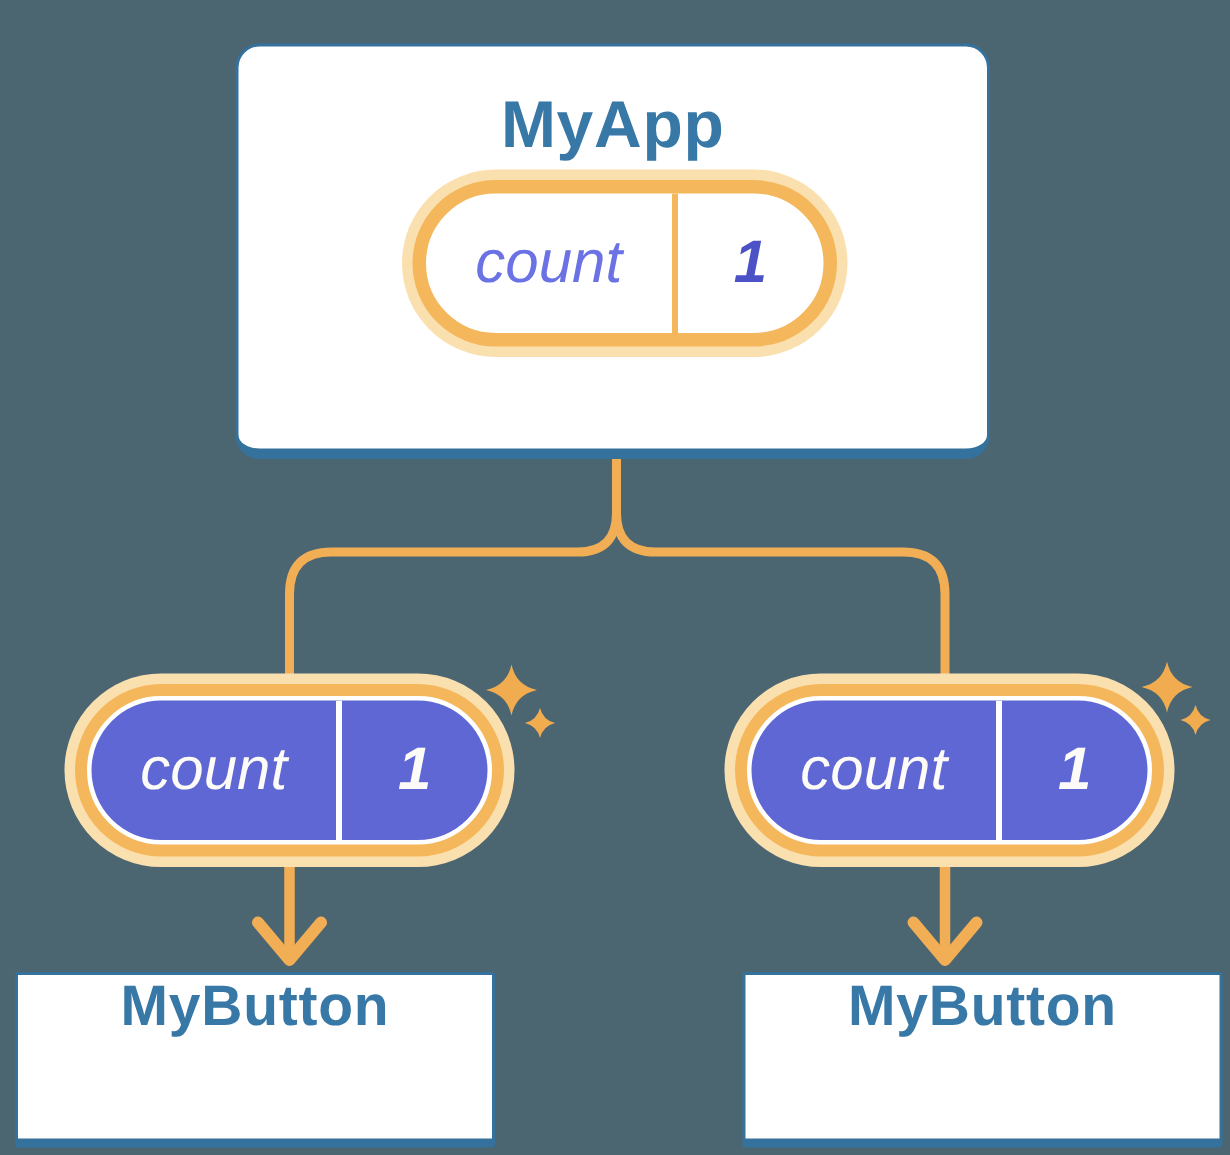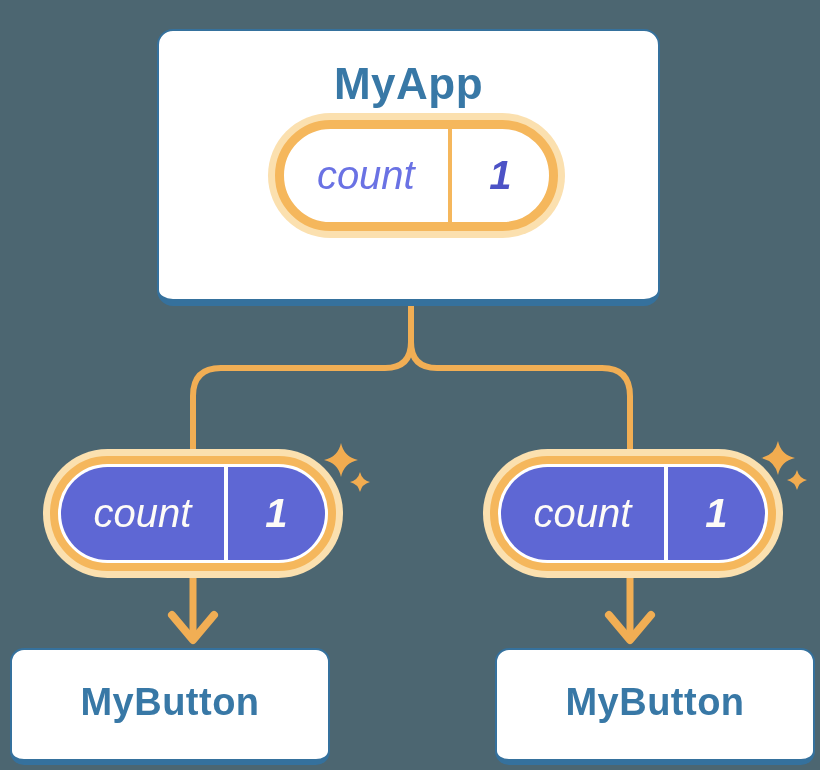--- a/index.html
+++ b/index.html
@@ -8,22 +8,22 @@
     background:#4C6671;
     font-family:"Liberation Sans", sans-serif;
   }
   
   .card{
     position:absolute;background:#ffffff;
     border:2px solid #35719D;border-bottom-width:7px;
     border-radius:16px;box-sizing:border-box;
   }
   .card-root{left:157px;top:13px;width:503px;height:277px;margin-top:16px;}
-  .card-child{border-bottom-width:6px;border-radius:14px;
-    display:flex;align-items:center;justify-content:center;}
+  .card-child{border-bottom-width:6px;border-radius:2px;
+    display:flex;align-items:flex-start;justify-content:center;}
   .card-child-left{left:10px;top:648px;width:320px;height:117px;}
   .card-child-right{left:495px;top:648px;width:320px;height:117px;}
   .comp-title{
     color:#3878A6;font-weight:700;letter-spacing:.5px;
     text-align:center;font-size:44px;
   }
   .card-root .comp-title{margin-top:28px;}
   .card-child .comp-title{font-size:38px;padding-bottom:4px;}
   
   .pill{position:absolute;border-radius:999px;background:#FBE0AF;padding:7px;box-sizing:border-box;z-index:3;font-style:italic;}

